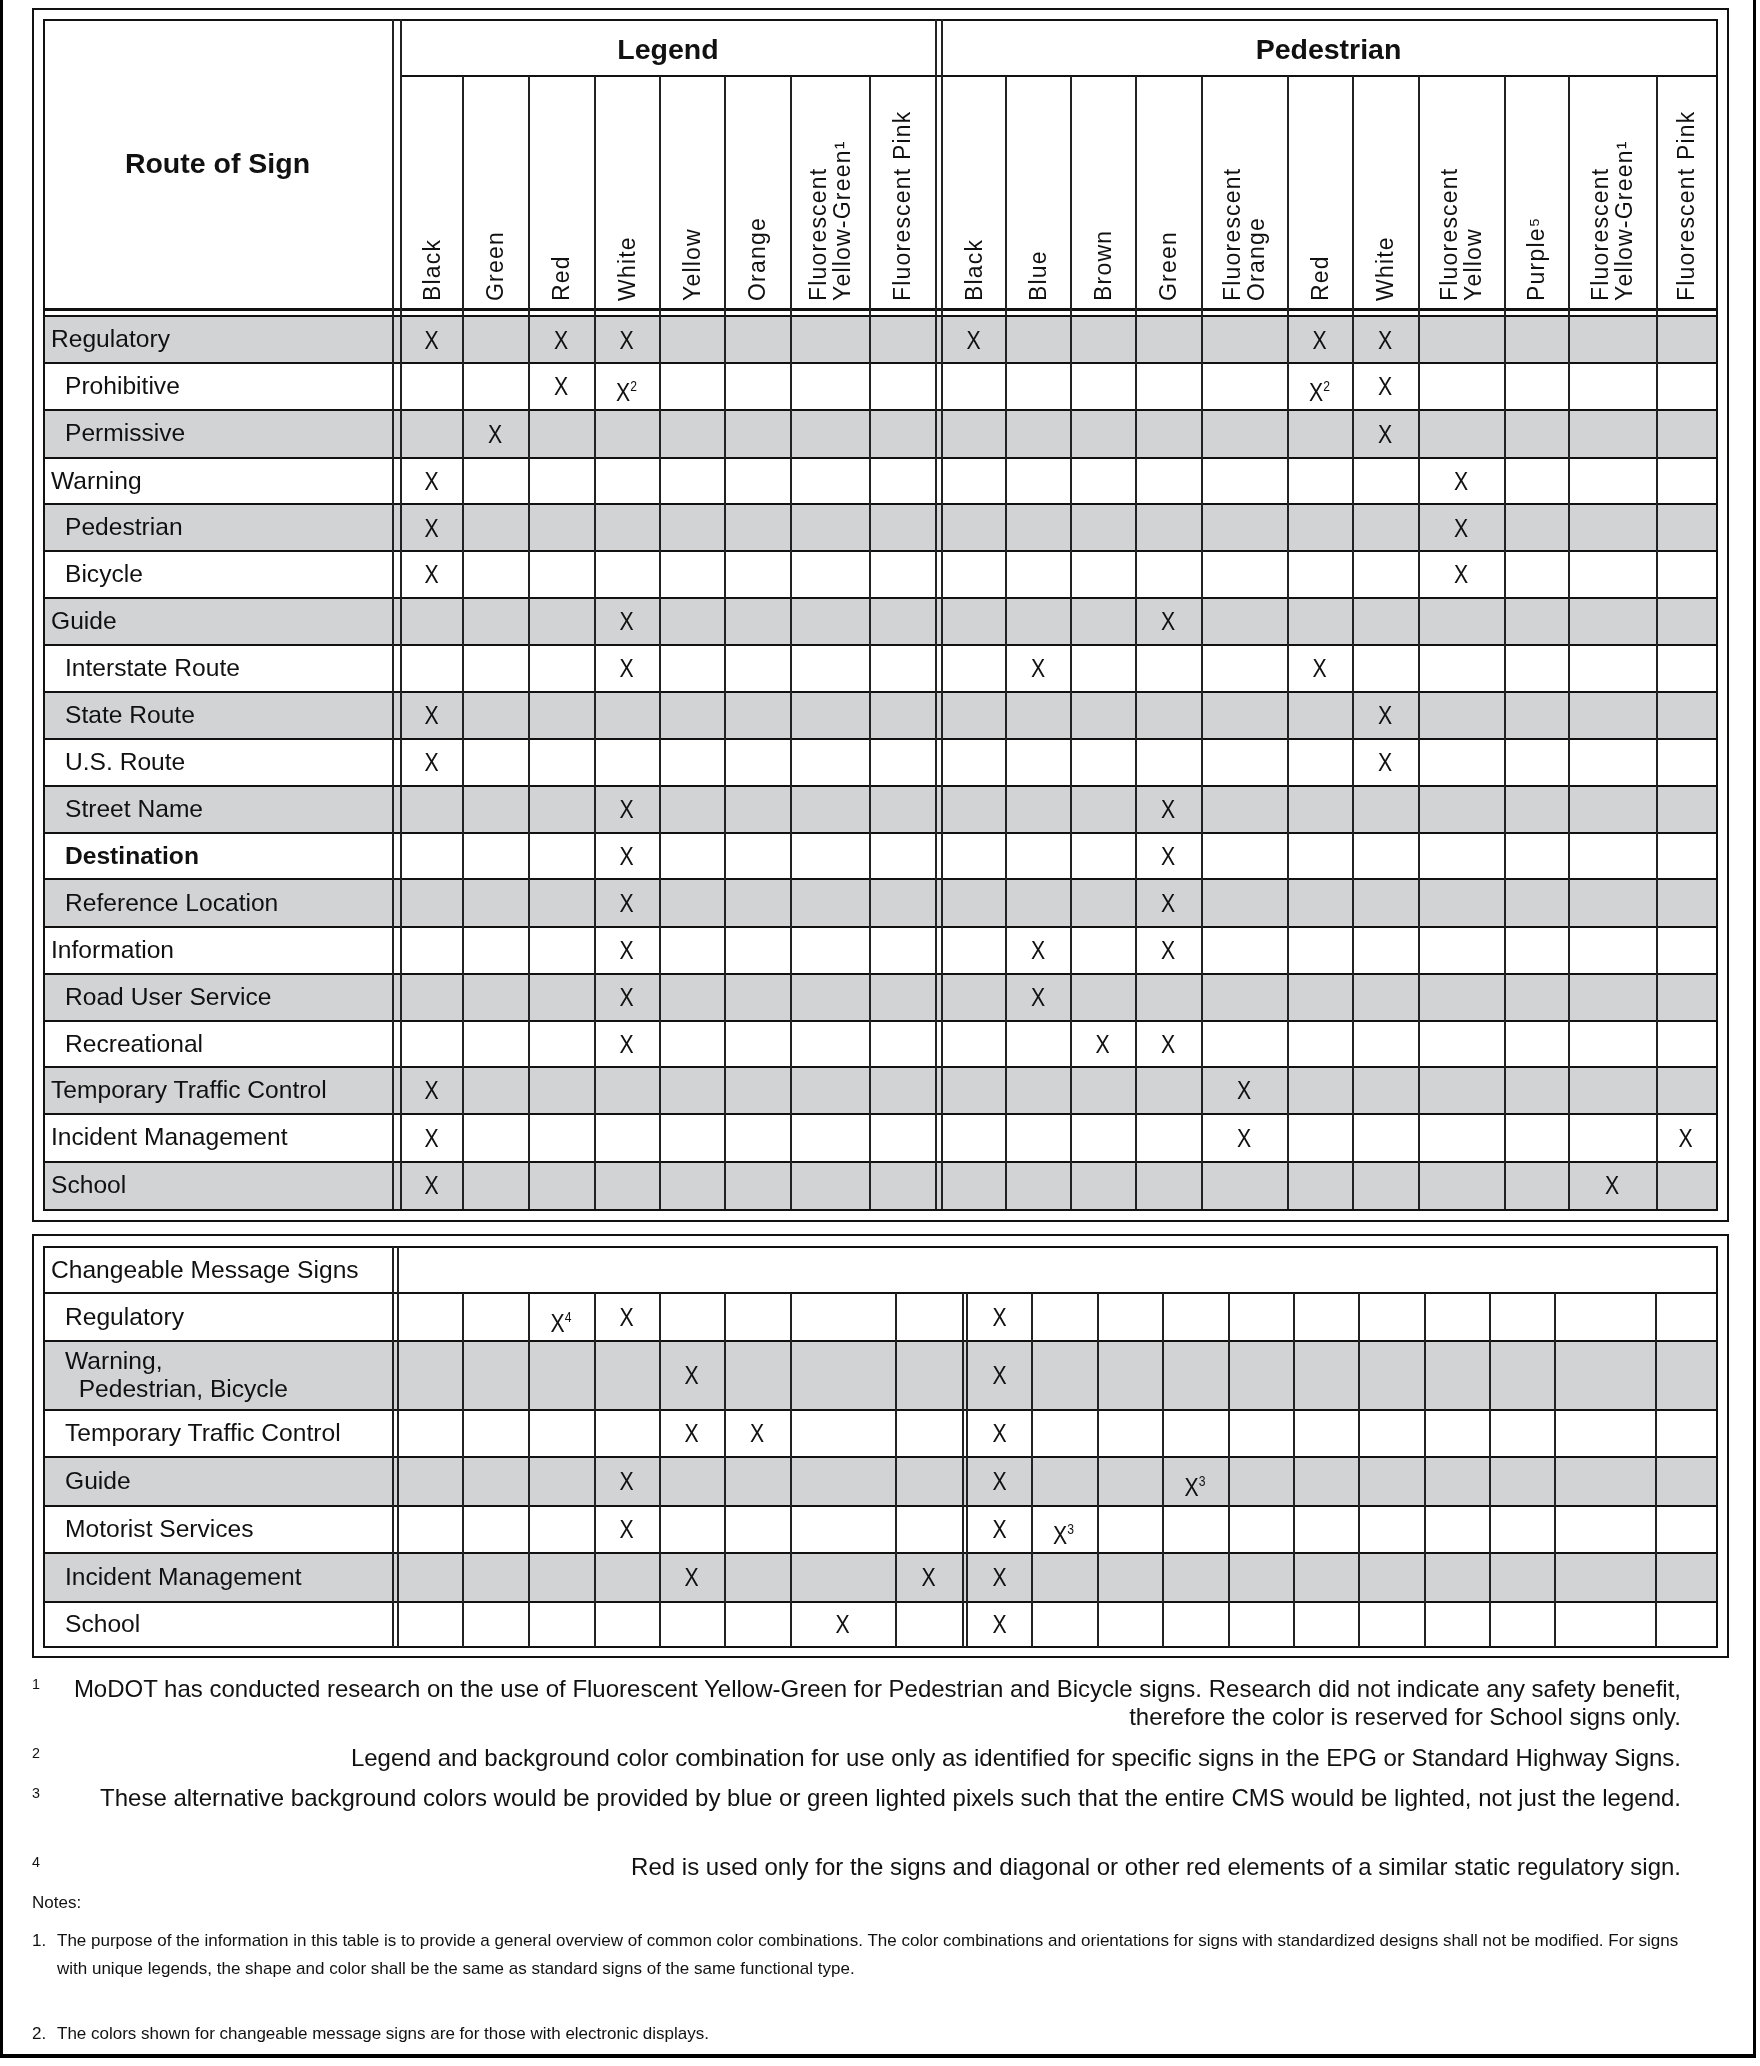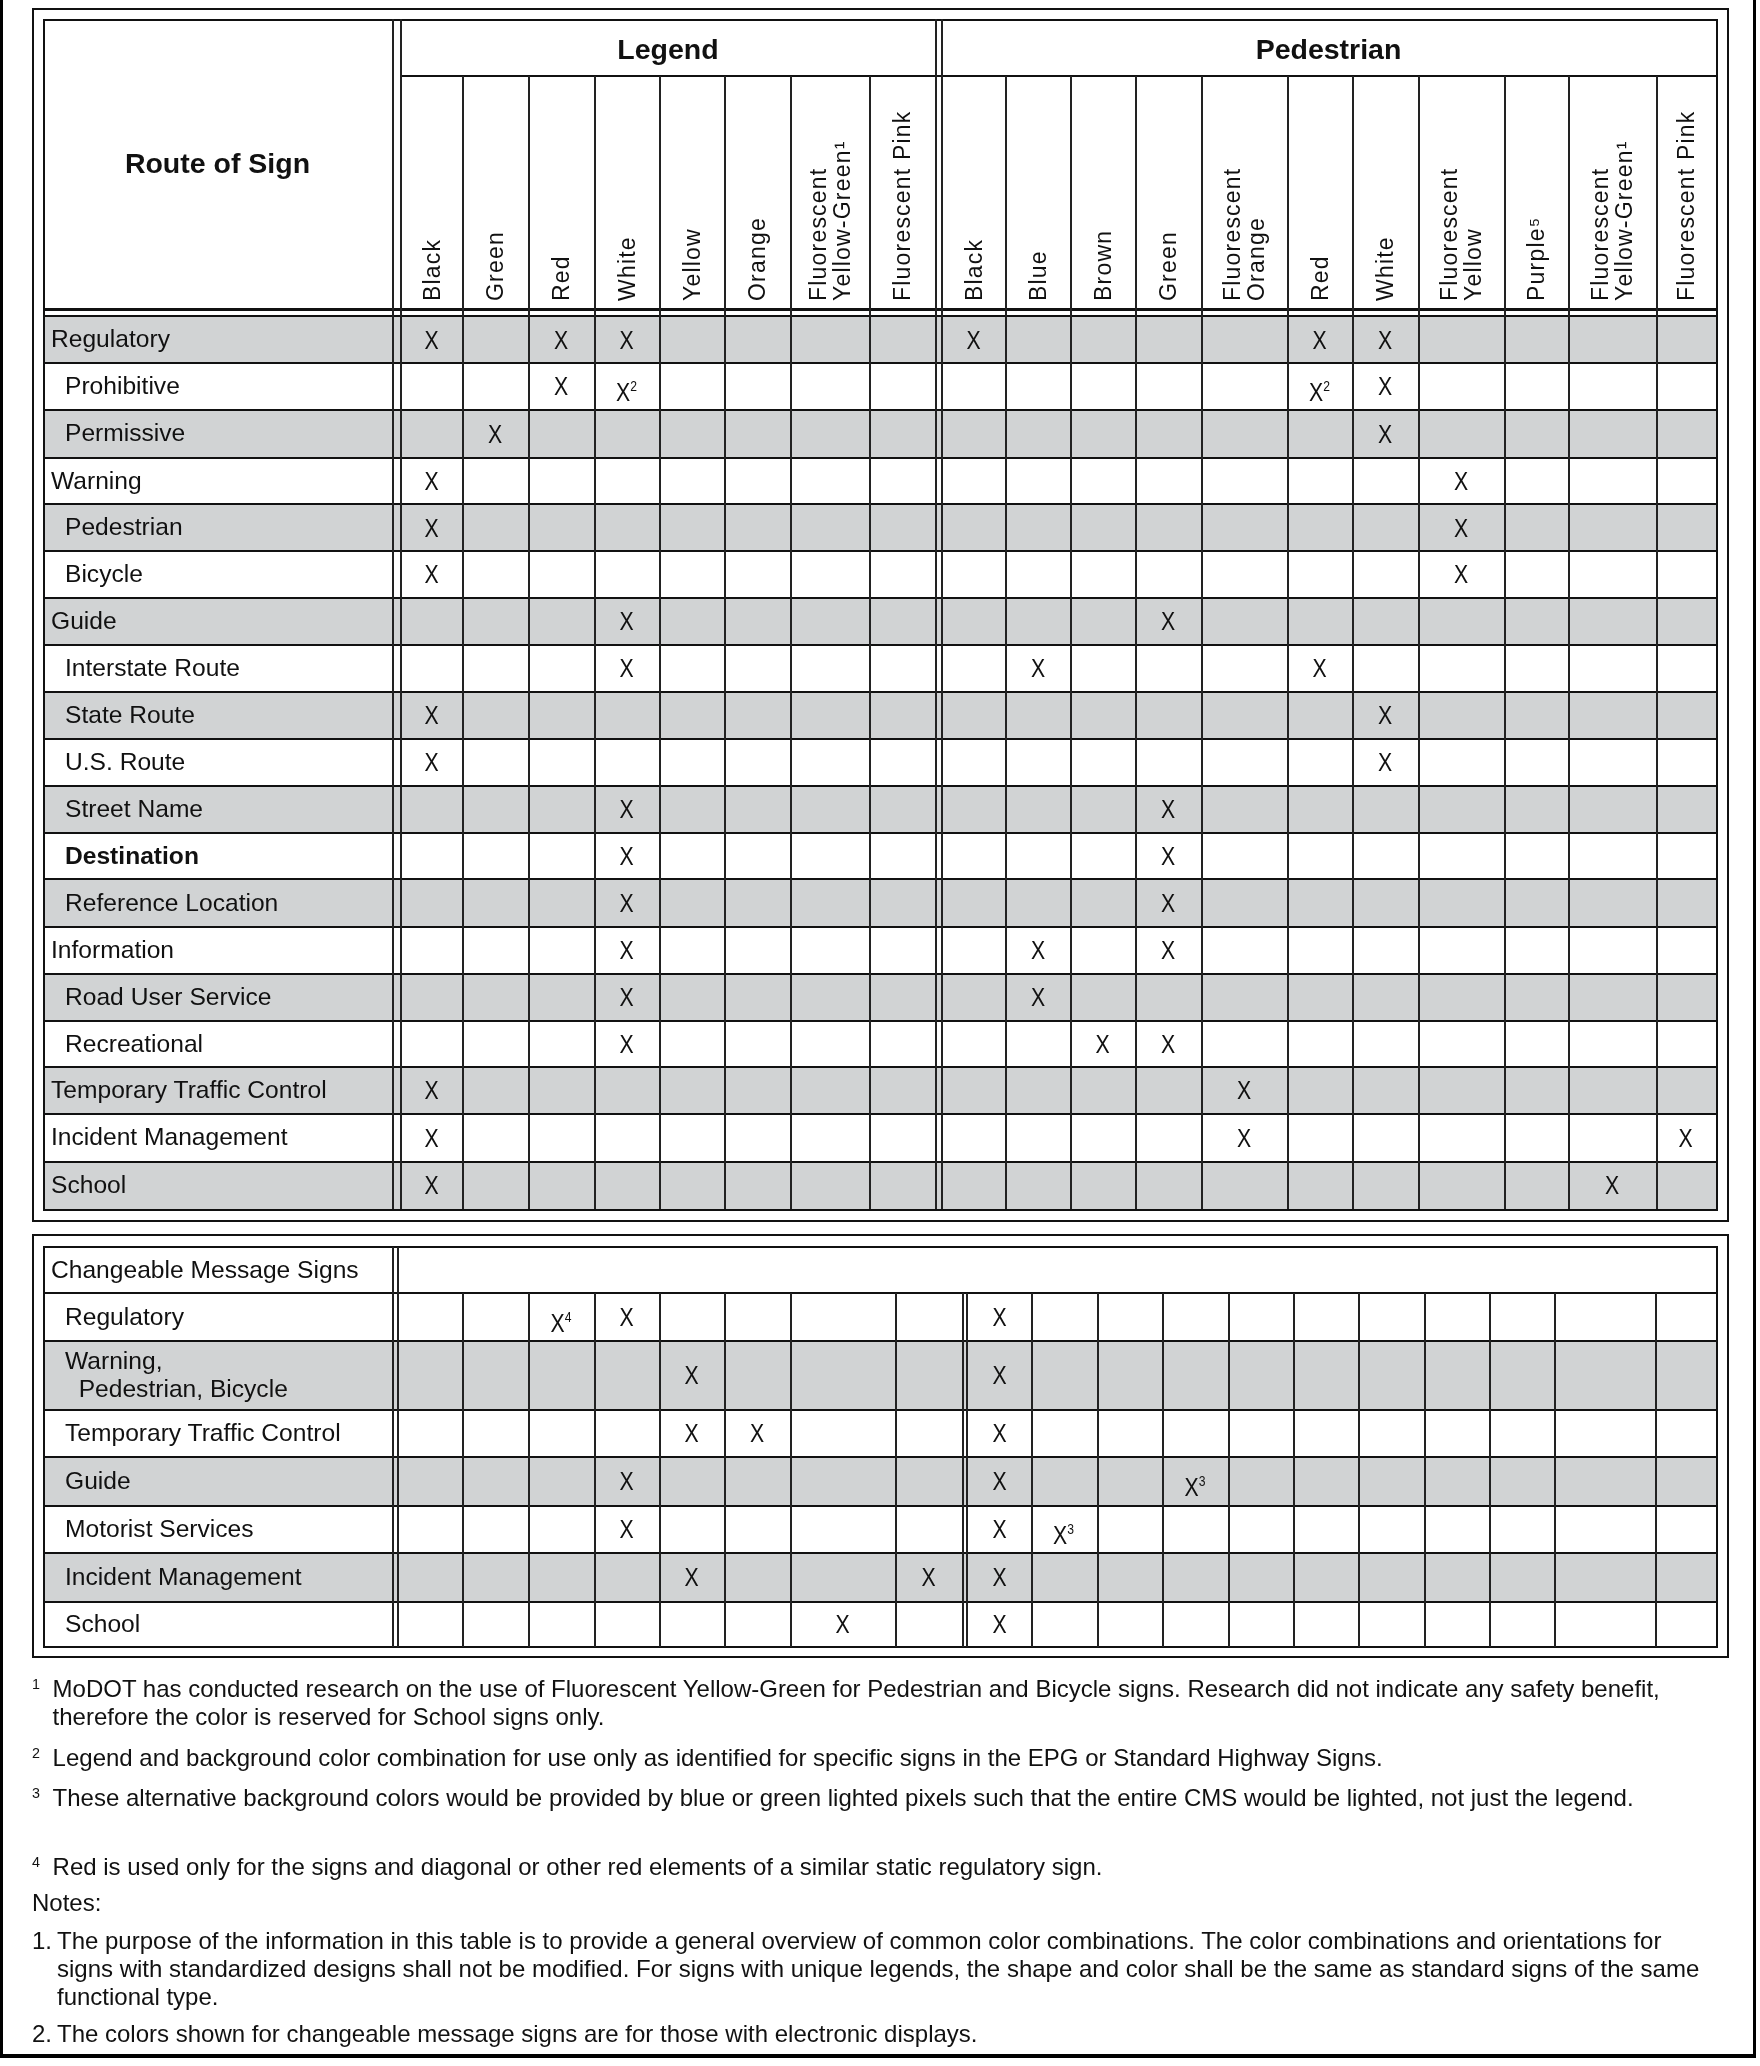--- a/index.html
+++ b/index.html
@@ -16,22 +16,22 @@
   .col-head { position: absolute; display: flex; align-items: center; justify-content: flex-start; }
   .col-head span { position: absolute; left: 50%; bottom: 6.3px; transform-origin: 0 0;
       transform: rotate(-90deg) translateY(-50%); white-space: pre; font-size: 23px; line-height: 24px; letter-spacing: 1.2px; }
   .row { position: absolute; box-sizing: border-box; }
   .row.shaded { background: #d1d3d4; }
   .row-label { position: absolute; font-size: 24.6px; line-height: 1.15; white-space: pre; }
   .cell-mark { position: absolute; font-size: 25px; text-align: center; transform: scaleX(0.85); }
   .cell-mark sup { font-size: 14.3px; vertical-align: 9.5px; }
   .footnote { position: absolute; font-size: 24px; line-height: 28px; }
   .footnote .fn-num { position: absolute; left: 0; top: -4.8px; font-size: 14.3px; }
-  .footnote .fn-text { display: block; margin-left: 20.6px; }
-  .note { position: absolute; font-size: 24px; line-height: 28px; }
+  .footnote .fn-text { display: block; margin-left: 20.6px; text-align: right; }
+  .note { position: absolute; font-size: 17px; line-height: 28px; }
   .note .n-num { position: absolute; left: 0; top: 0; }
   .note .n-text { display: block; margin-left: 25px; }
 </style>
 </head>
 <body>
 
 <div class="page-frame"></div>
 
 <div class="box" style="left:32px; top:8px; width:1697px; height:1214px;"></div>
 <div class="tbl" id="main-table" style="left:43px; top:19px; width:1675px; height:1192px;"></div>

